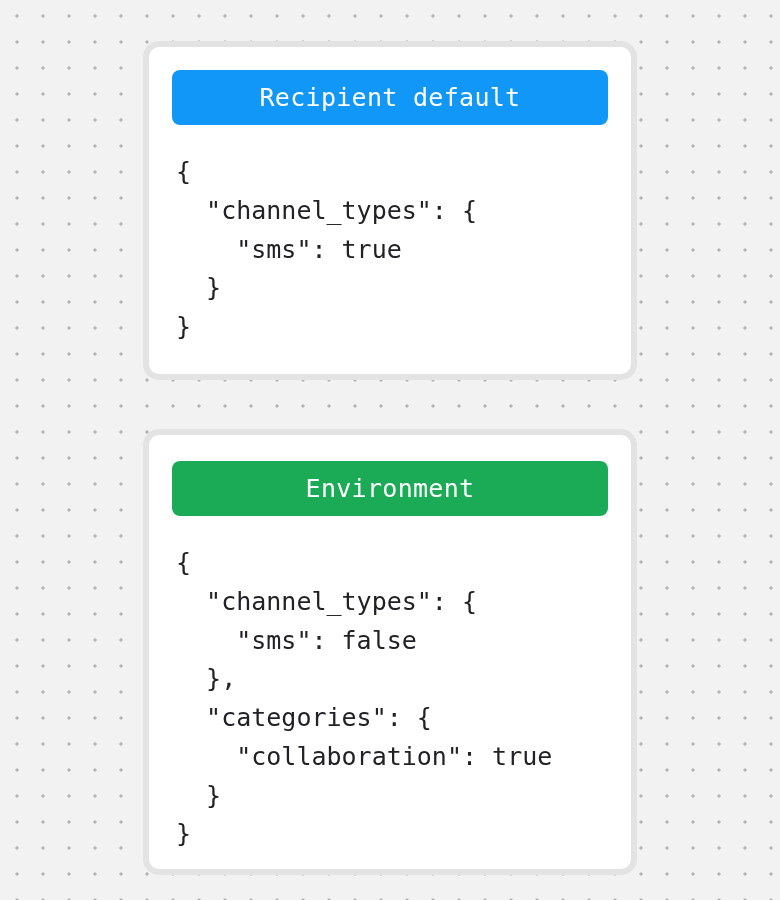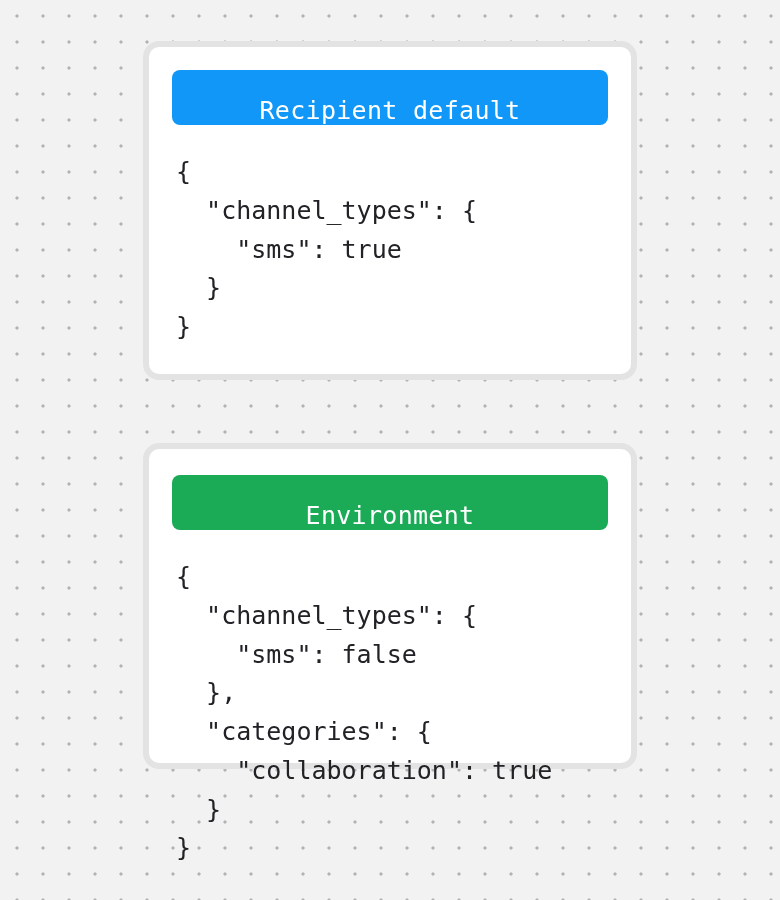--- a/index.html
+++ b/index.html
@@ -18,26 +18,26 @@
     position: absolute;
     left: 143px;
     width: 494px;
     box-sizing: border-box;
     background: #ffffff;
     border: 6px solid #e3e3e3;
     border-radius: 16px;
     padding: 23px 23px 0 23px;
   }
   .card--recipient { top: 41px;  height: 339px; }
-  .card--environment { top: 443px; height: 326px; padding-top: 26px; }
+  .card--environment { top: 429px; height: 446px; padding-top: 26px; }
   .badge {
     height: 55px;
     border-radius: 8px;
     display: flex;
-    align-items: flex-end;
+    align-items: center;
     justify-content: center;
   }
   .badge__label {
     color: #ffffff;
     font-size: 25px;
     letter-spacing: 0.3px;
   }
   .code {
     margin: 28px 0 0 4px;
     padding: 0;

